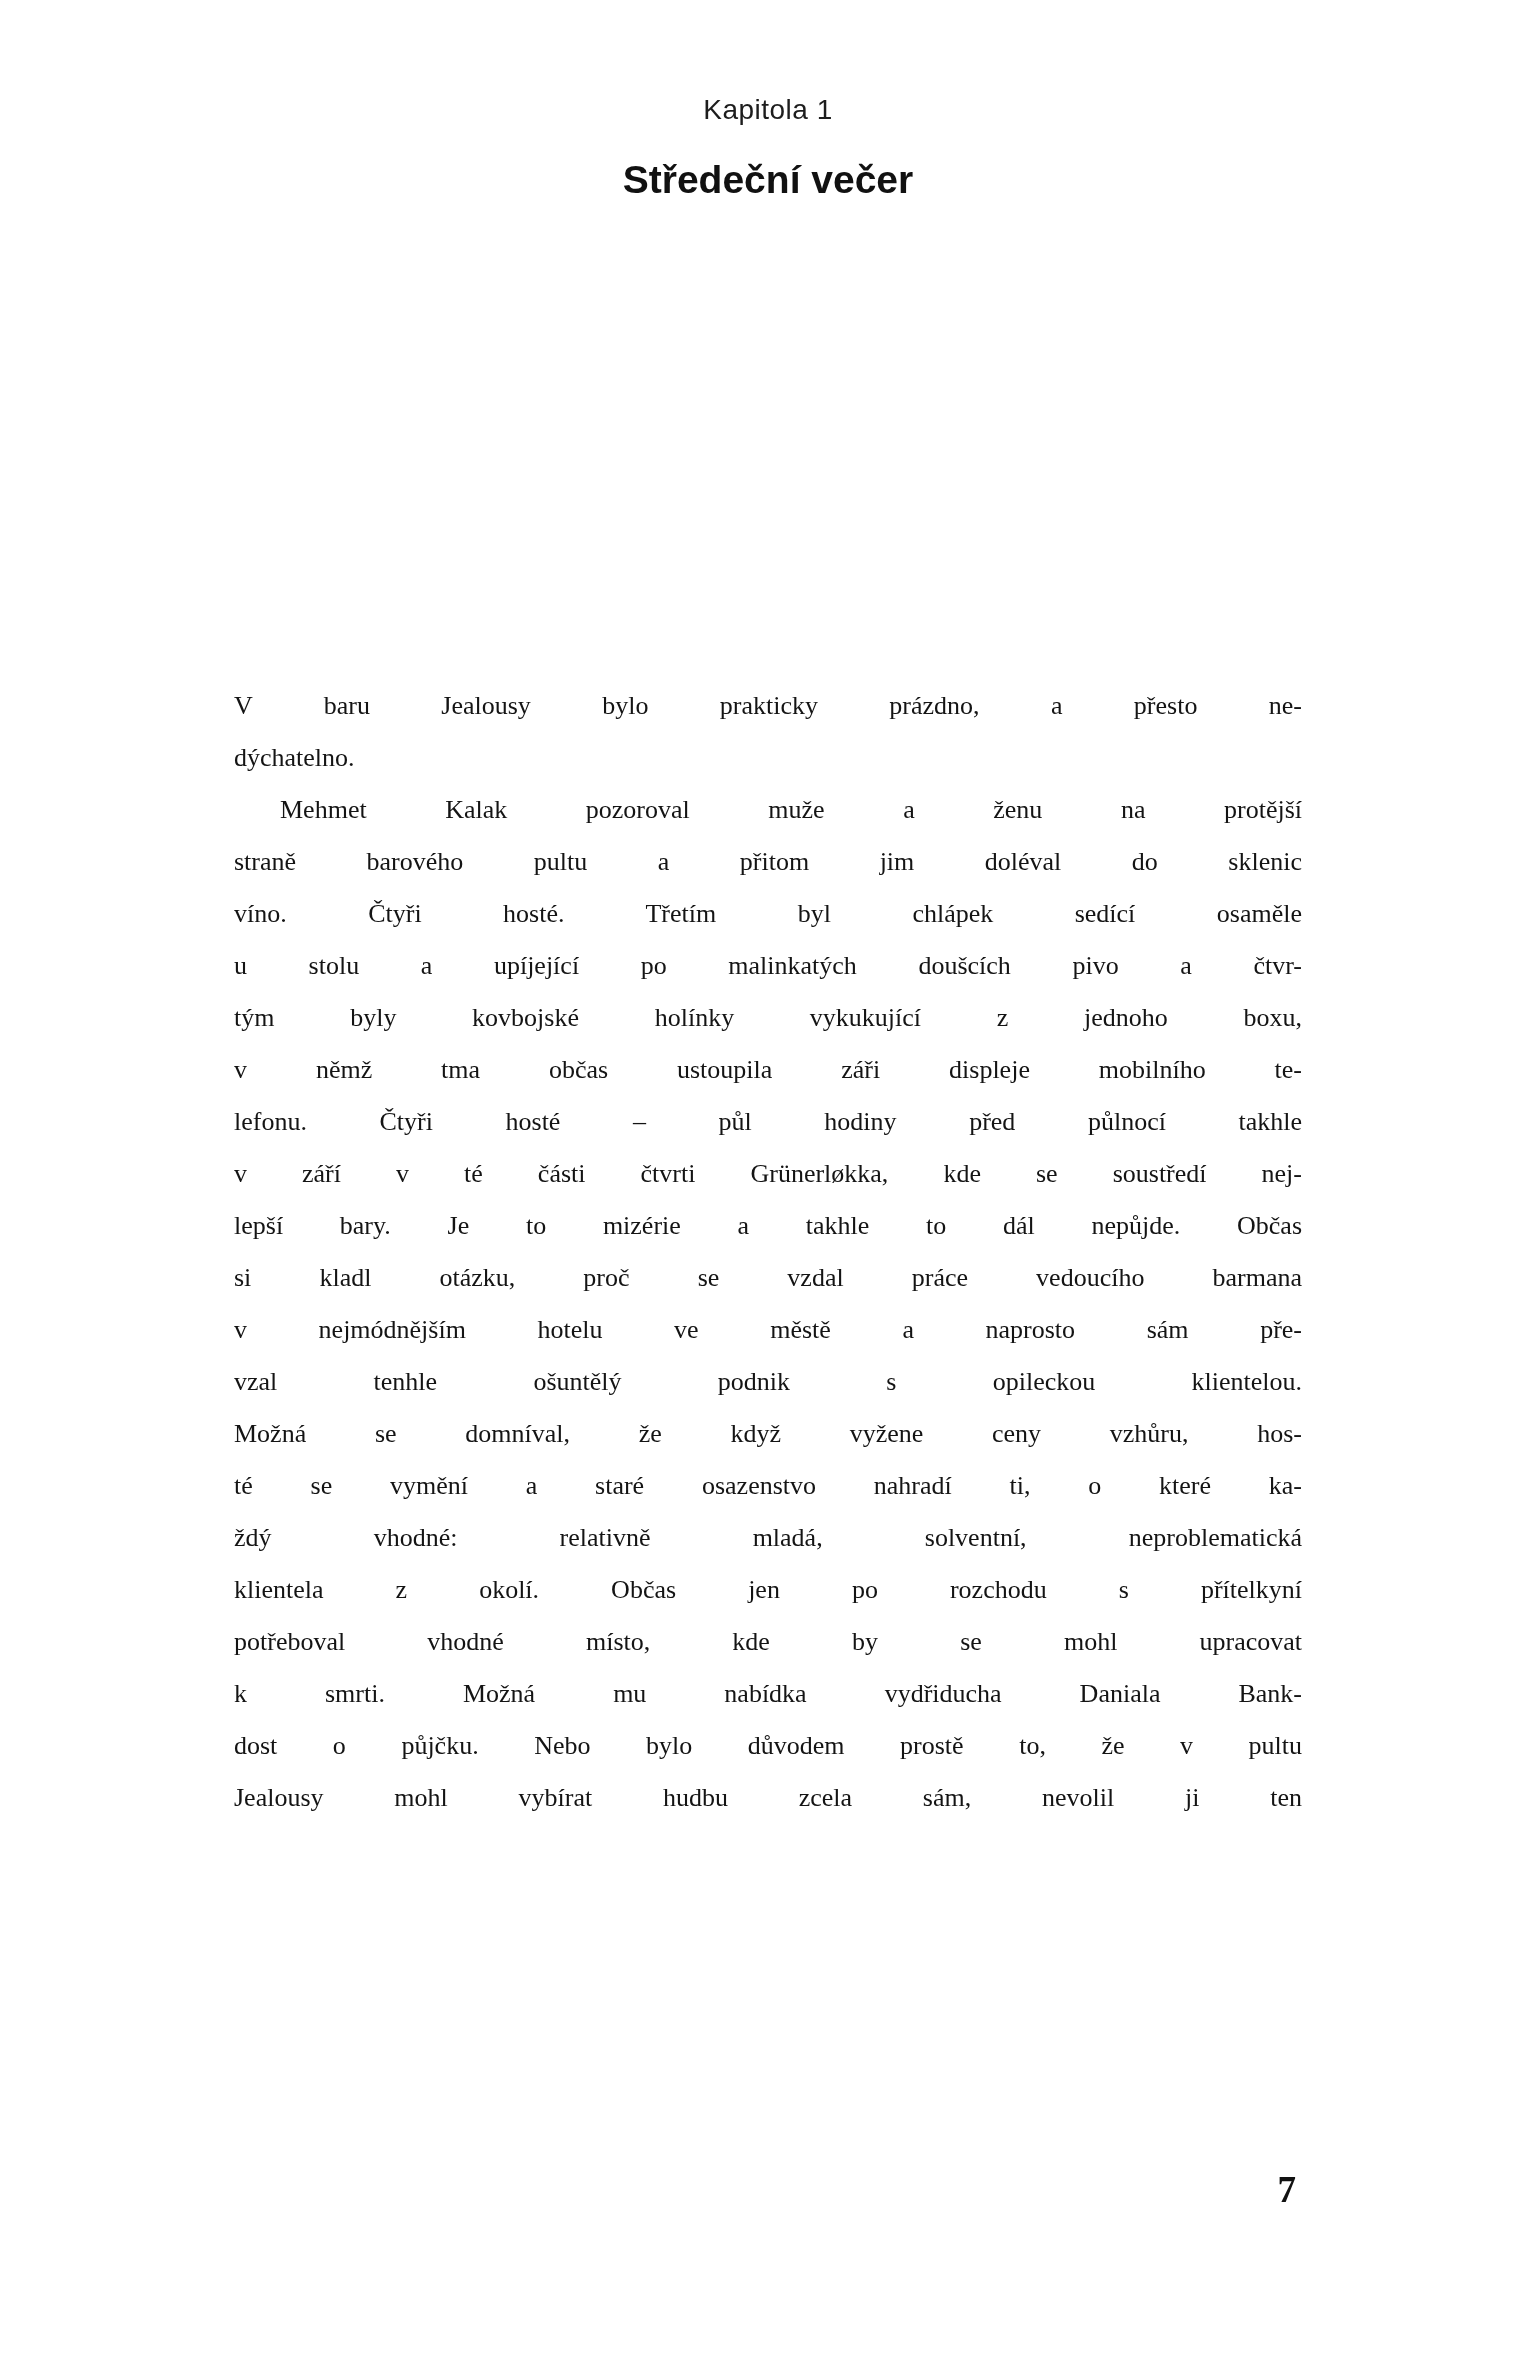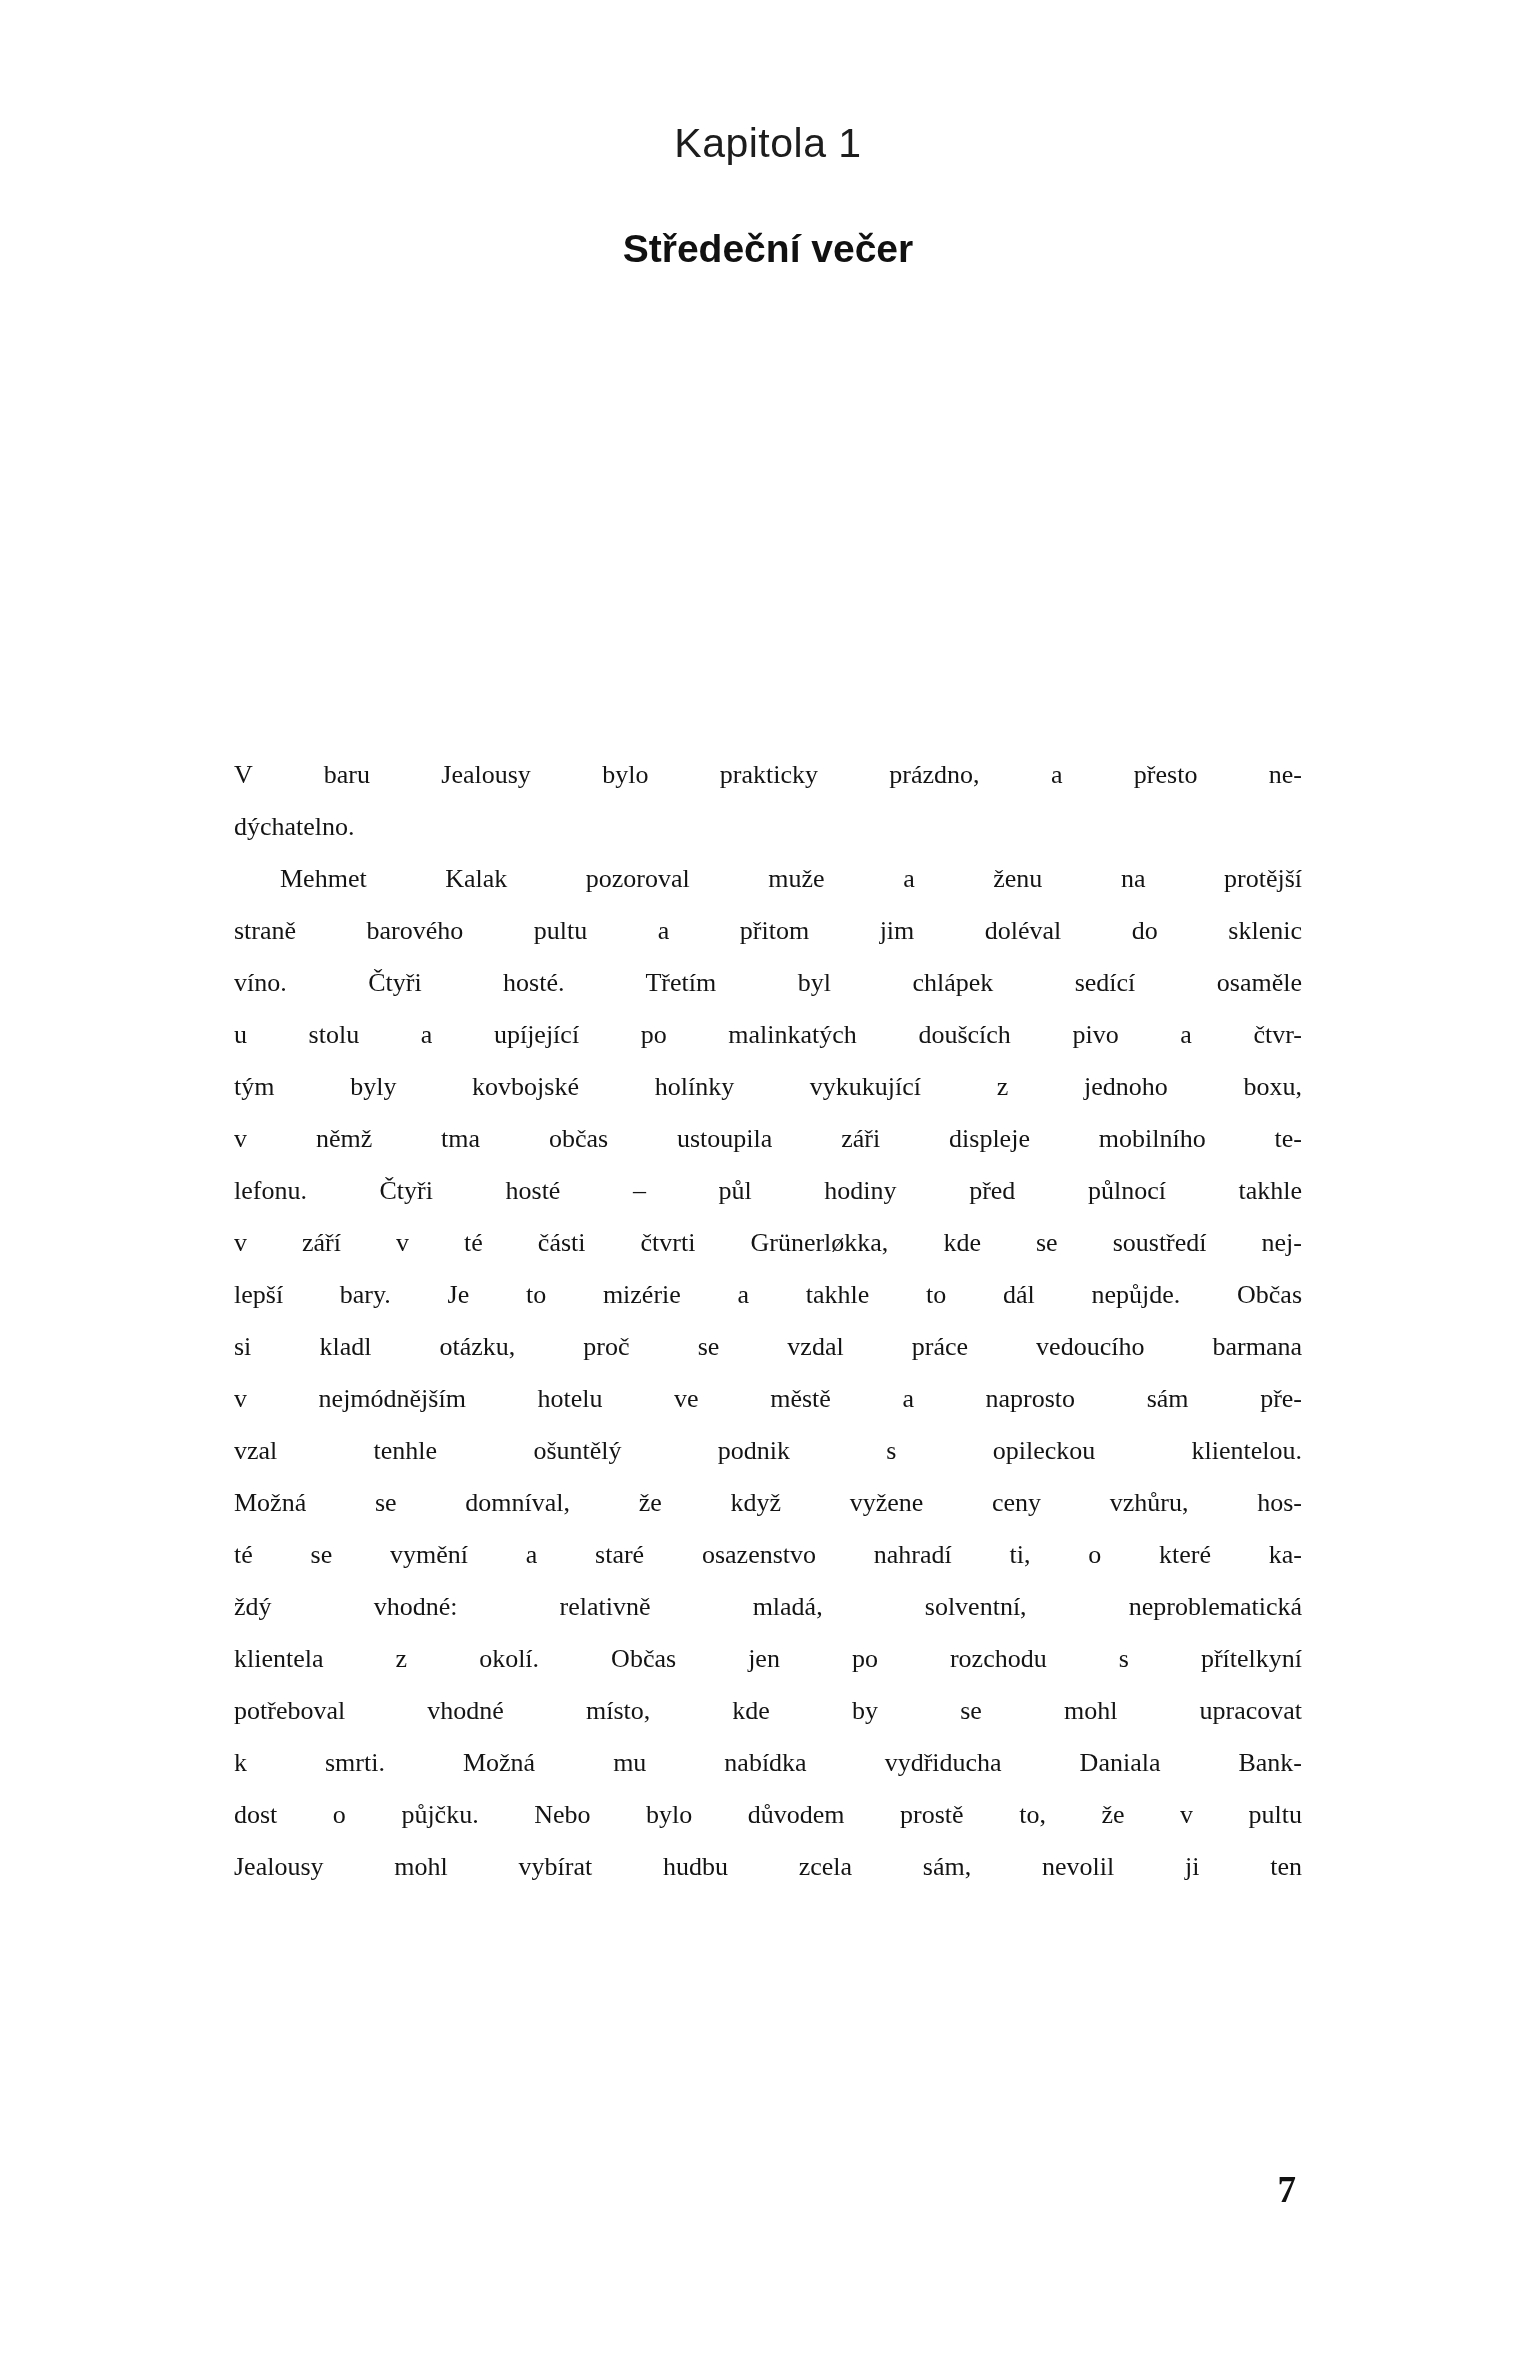--- a/index.html
+++ b/index.html
@@ -8,30 +8,30 @@
   .page {
     position: relative;
     width: 1536px;
     height: 2363px;
     margin: 0 auto;
     background: #ffffff;
     color: #161616;
     overflow: hidden;
   }
   .chapter-label {
-    padding-top: 120px;
+    padding-top: 94px;
     text-align: center;
     font-family: "Liberation Sans", sans-serif;
-    font-size: 41px;
+    font-size: 28px;
     font-weight: 400;
     letter-spacing: 0.5px;
     color: #1d1d1d;
   }
   .chapter-title {
-    margin-top: 60px;
+    margin-top: 32px;
     text-align: center;
     font-family: "Liberation Sans", sans-serif;
     font-size: 39px;
     font-weight: 700;
     color: #111111;
   }
   .body-text {
     width: 1068px;
     margin: 478px auto 0 auto;
     font-family: "Liberation Serif", serif;

